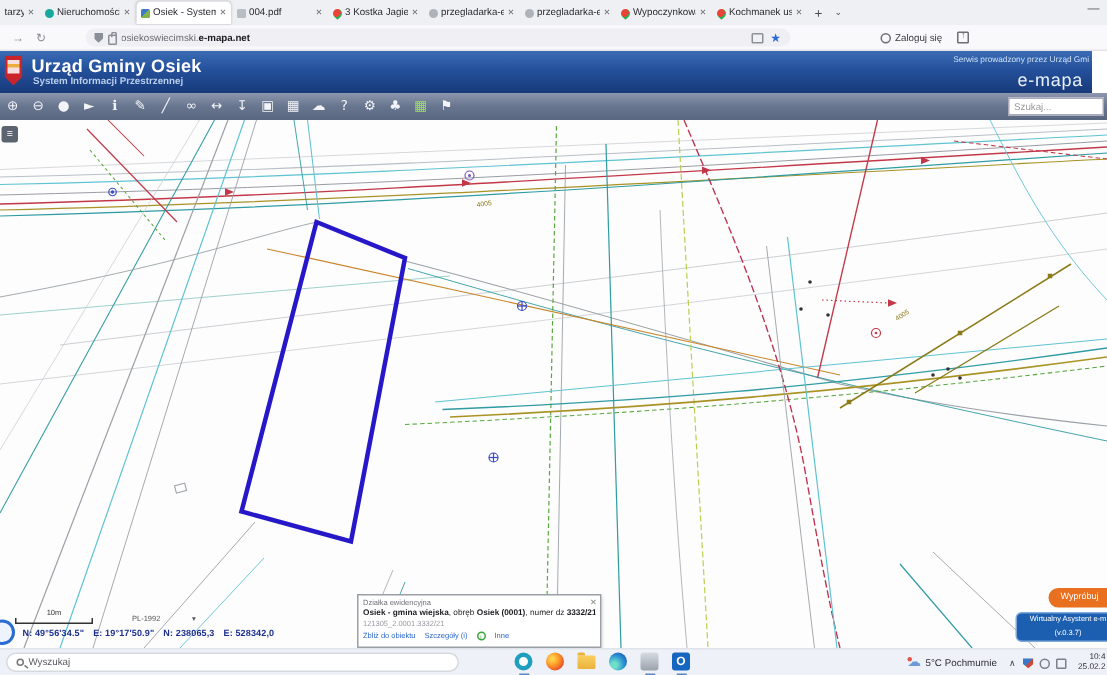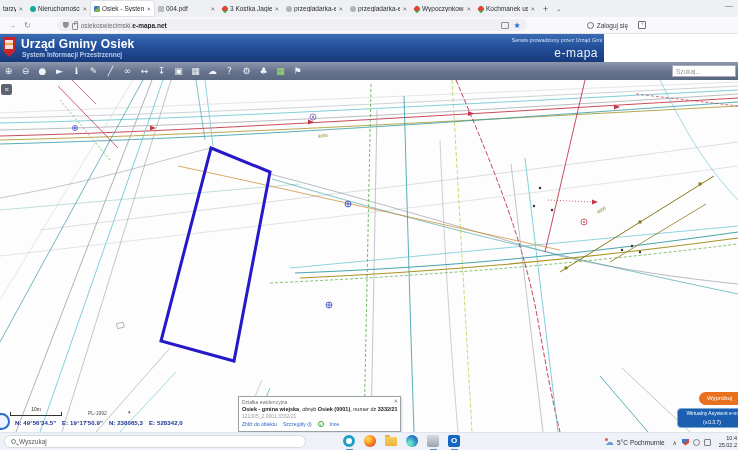--- a/index.html
+++ b/index.html
@@ -34,21 +34,21 @@
   .url-text b { color:#1c1c22; font-weight:bold; }
   .pill-right { display:flex; align-items:center; gap:5px; }
   .reader-ico { width:8px; height:7px; border:1px solid #8a8f98; border-radius:1px; }
   .star { color:#2b6bd4; font-size:8px; }
   .login { display:flex; align-items:center; gap:3px; margin-left:60px; font-size:6.5px; color:#3a3a40; }
   .person { width:7px; height:7px; border:1px solid #6d6d75; border-radius:50%; position:relative; }
   .share-ico { width:8px; height:8px; border:1px solid #6d6d75; border-radius:1px; margin-left:10px; position:relative; }
   .share-ico::after { content:"↑"; position:absolute; left:1.5px; top:-1.5px; font-size:6px; color:#6d6d75; }
 
   
-  .app-header { position:absolute; top:34px; left:0; width:604px; height:28px; background:linear-gradient(180deg,#3a6cb4 0%,#24509b 45%,#173a7a 100%); z-index:20; }
+  .app-header { position:absolute; top:34px; left:0; width:728px; height:28px; background:linear-gradient(180deg,#3a6cb4 0%,#24509b 45%,#173a7a 100%); z-index:20; }
   .crest { position:absolute; left:3px; top:3px; width:12px; height:20px; background:#c8242a; clip-path:polygon(0 0,100% 0,100% 70%,50% 100%,0 70%); }
   .crest::after { content:""; position:absolute; left:2px; top:3px; width:8px; height:9px; background:linear-gradient(180deg,#fff 30%,#f4c540 31%, #f4c540 55%, #fff 56%); opacity:.85; }
   .hdr-title { position:absolute; left:21px; top:3px; color:#ffffff; font-size:12px; font-weight:bold; letter-spacing:.2px; }
   .hdr-sub { position:absolute; left:22px; top:17px; color:#b9cdec; font-size:6.5px; font-weight:bold; }
   .hdr-note { position:absolute; right:2px; top:3px; color:#cfe0f5; font-size:5.5px; white-space:nowrap; }
   .hdr-brand { position:absolute; right:6px; top:12px; color:#eaf1fb; font-size:12px; letter-spacing:.5px; }
 
   
   .toolbar { position:absolute; top:62px; left:0; width:738px; height:18px; background:linear-gradient(180deg,#8d97ad 0%,#67758f 50%,#596781 100%); display:flex; align-items:center; z-index:20; }
   .ticon { font-family:"DejaVu Sans", sans-serif; color:#f2f4f8; font-size:9px; width:17px; text-align:center; line-height:16px; }

